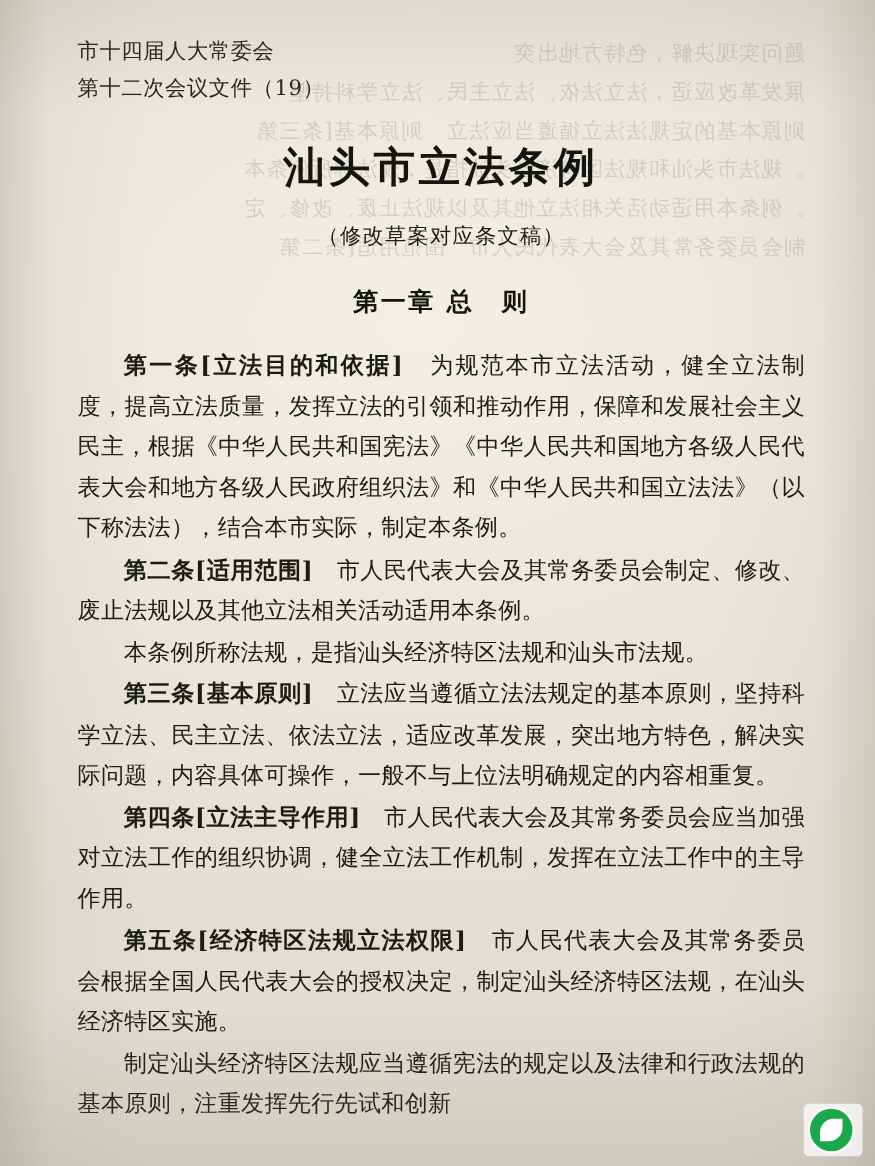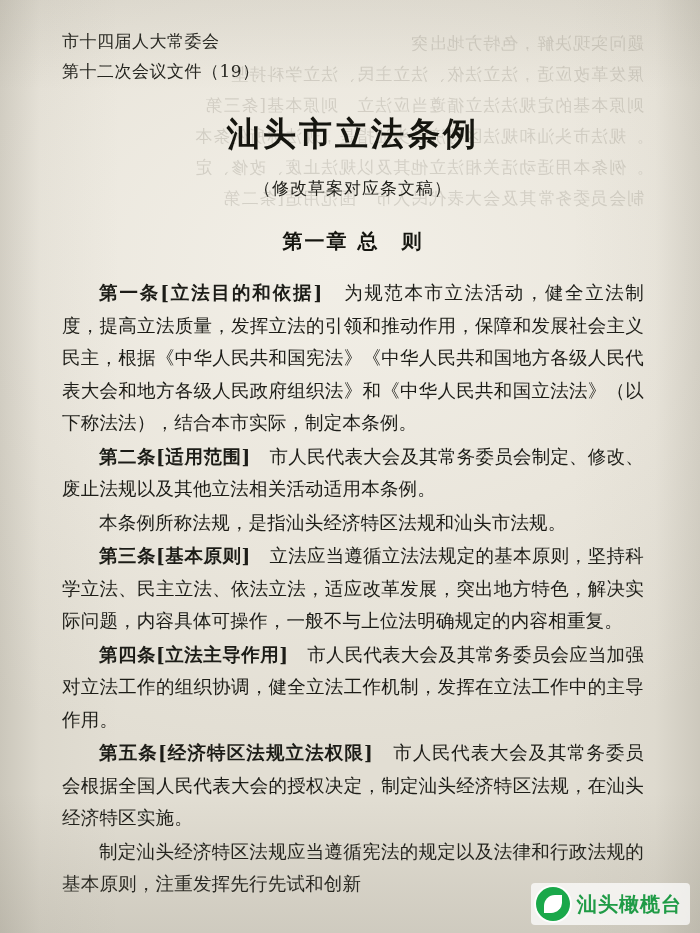--- a/index.html
+++ b/index.html
@@ -215,16 +215,15 @@
 
       <p class="para">
         <span class="art-label"></span><span>制定汕头经济特区法规应当遵循宪法的规定以及法律和行政法规的基本原则，注重发挥先行先试和创新</span>
       </p>
 
     </div>
   </div>
 
   <div class="watermark">
     <span class="wm-logo"></span>
-    <span class="wm-text">汕头橄榄台</span>
   </div>
 
 </div>
 
 </body></html>

